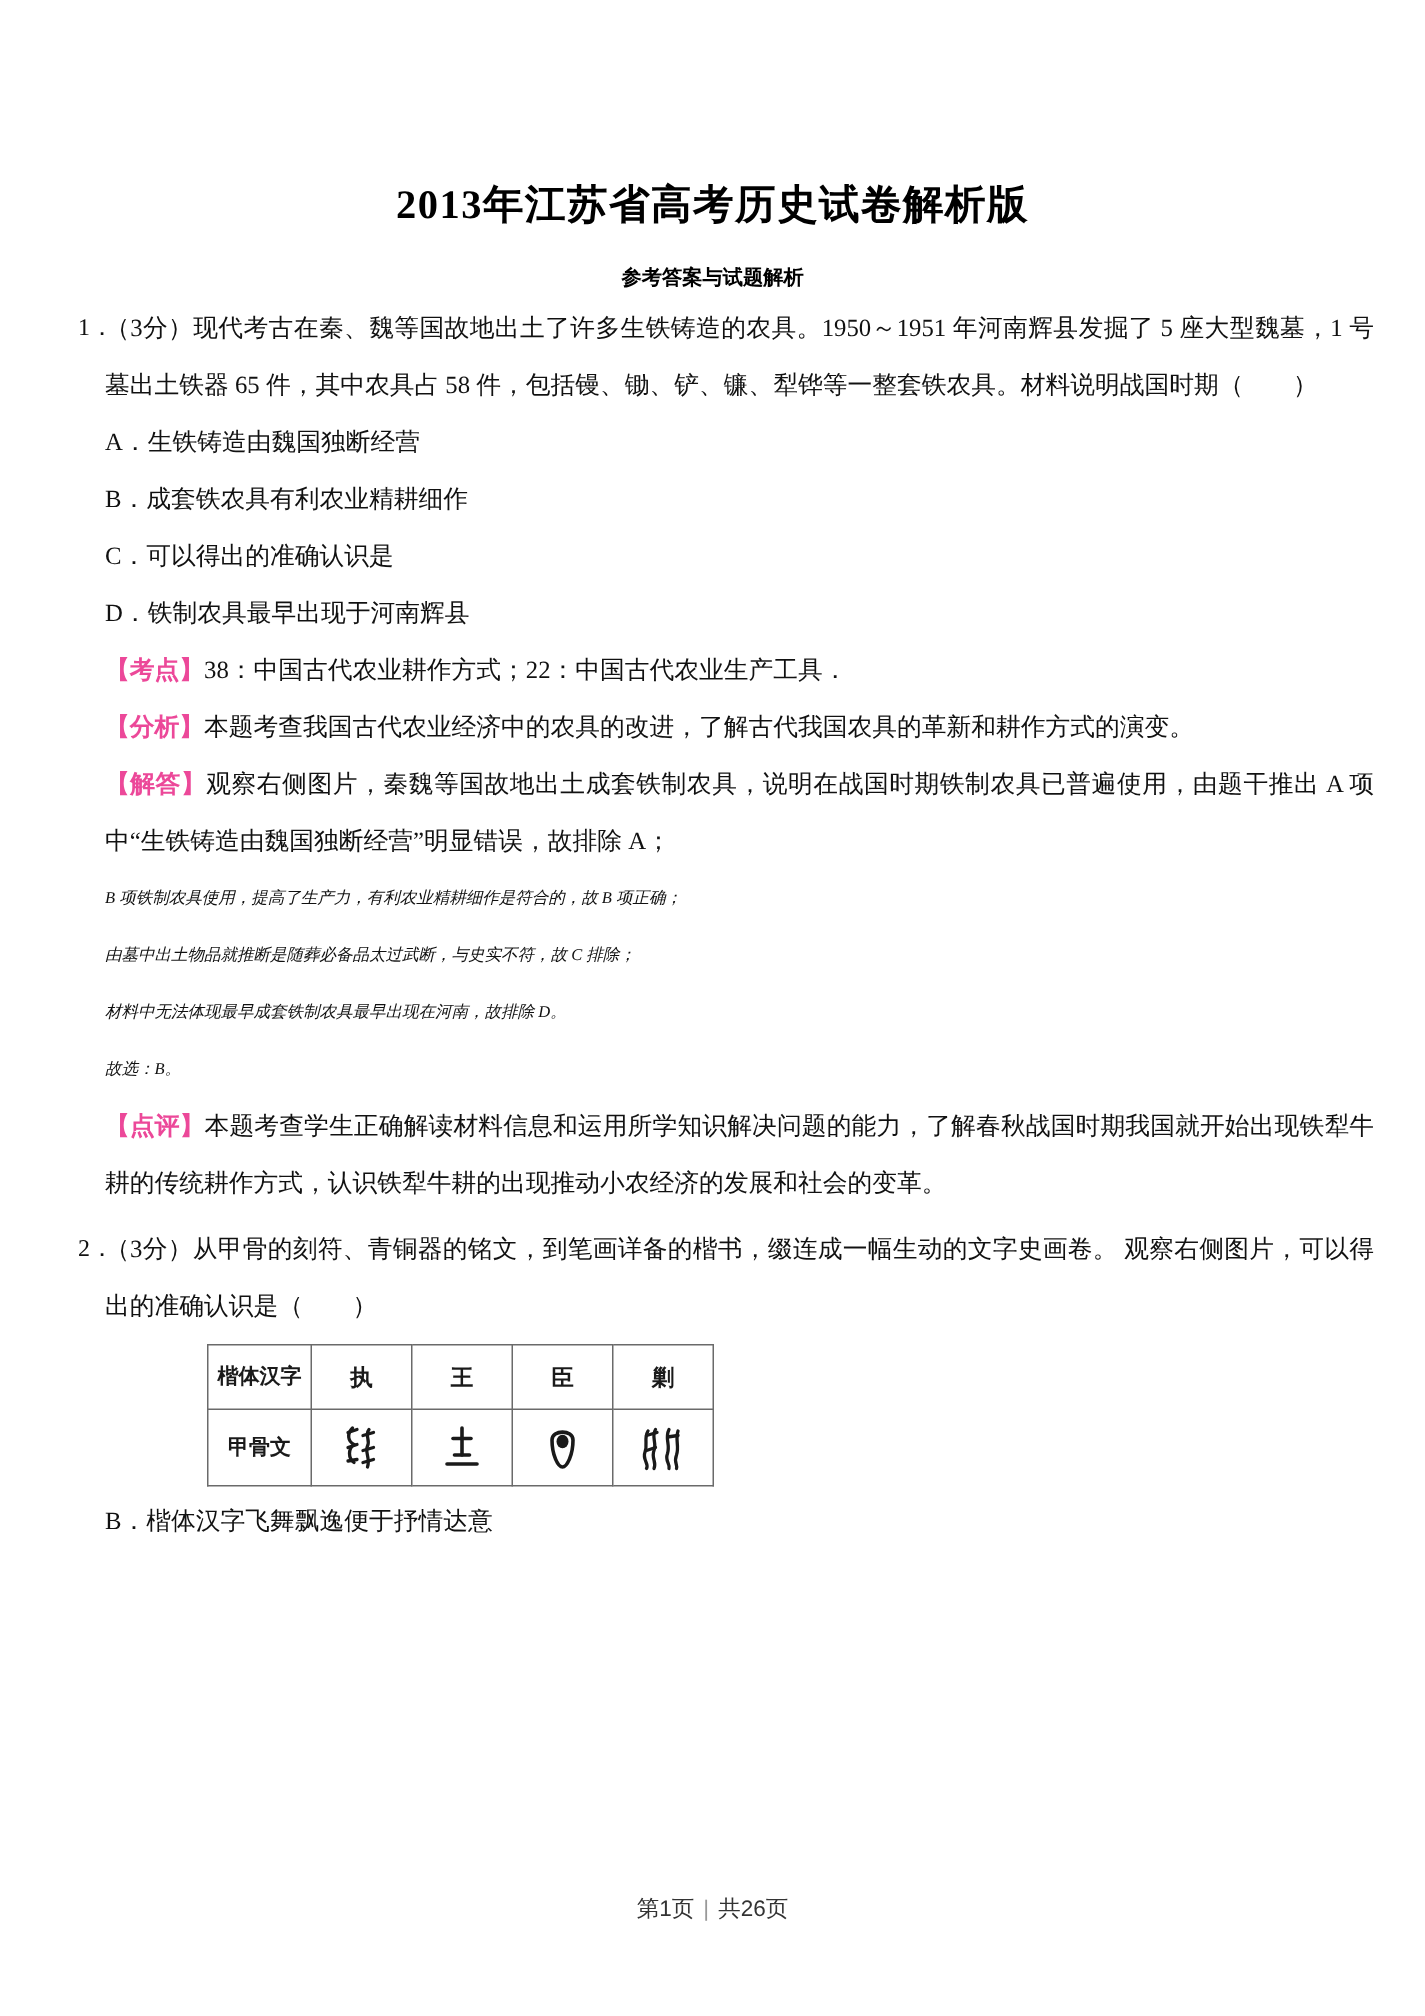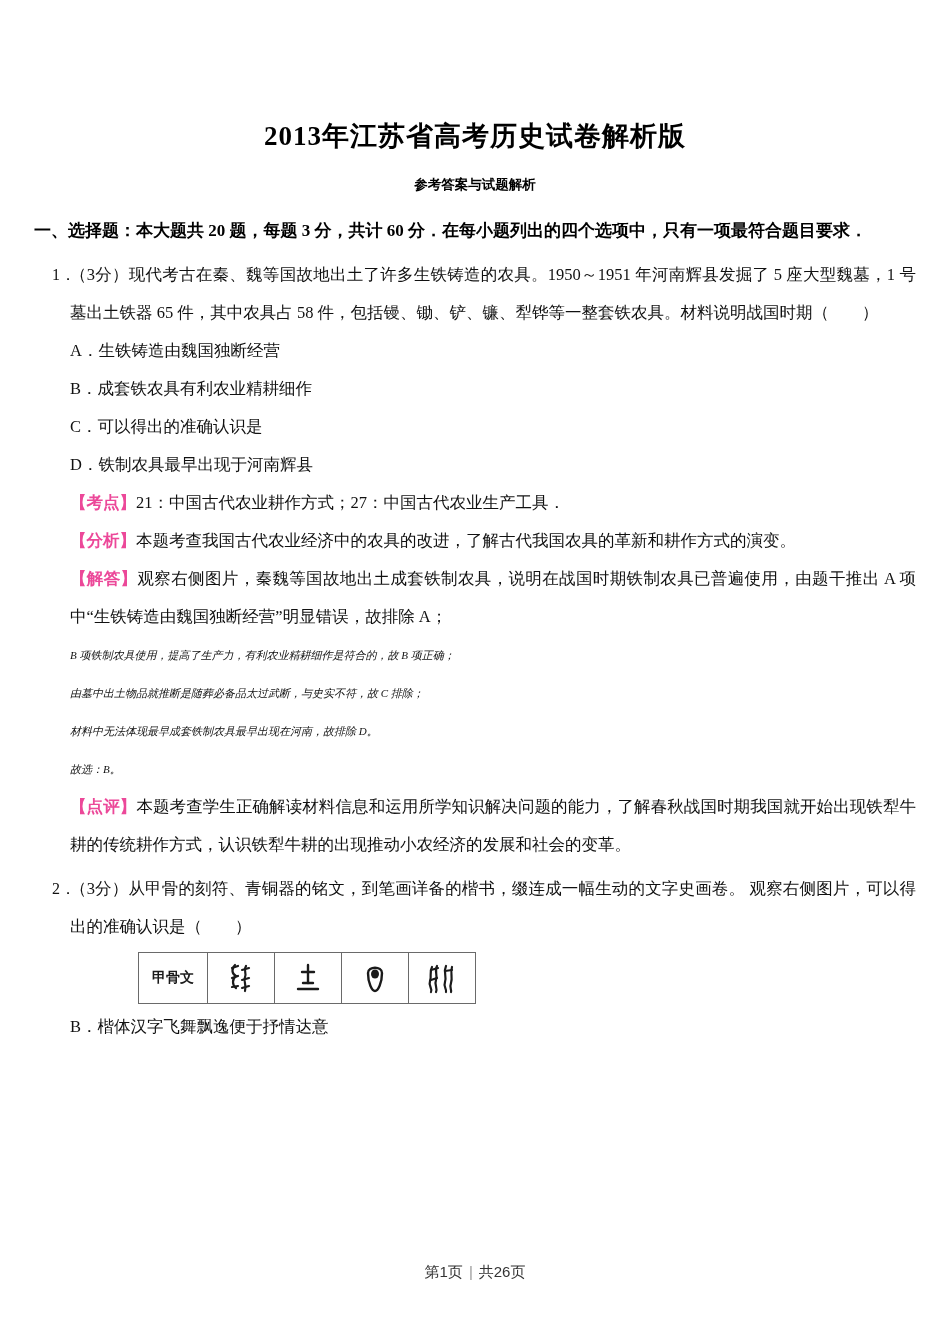--- a/index.html
+++ b/index.html
@@ -152,21 +152,20 @@
   }
 </style>
 </head>
 <body>
 
 <div class="page">
 
   <h1 class="doc-title">2013年江苏省高考历史试卷解析版</h1>
   <div class="doc-subtitle">参考答案与试题解析</div>
 
-  <div class="section-head">一、选择题：本大题共 20 题，每题 3 分，共计 60 分．在每小题列出的四个选项中，只有一项最符合题目要求．</div>
 
   <div class="q-block">
     <div class="q-line">
       <div class="q-num">1．</div>
       <div class="q-body">（3分）现代考古在秦、魏等国故地出土了许多生铁铸造的农具。1950～1951 年河南辉县发掘了 5 座大型魏墓，1 号墓出土铁器 65 件，其中农具占 58 件，包括镘、锄、铲、镰、犁铧等一整套铁农具。材料说明战国时期（　　）</div>
     </div>
 
     <div class="opt">
       <span class="opt-key">A．</span><span>生铁铸造由魏国独断经营</span>
     </div>
@@ -174,21 +173,21 @@
       <span class="opt-key">B．</span><span>成套铁农具有利农业精耕细作</span>
     </div>
     <div class="opt">
       <span class="opt-key">C．</span><span>可以得出的准确认识是</span>
     </div>
     <div class="opt">
       <span class="opt-key">D．</span><span>铁制农具最早出现于河南辉县</span>
     </div>
 
     <div class="anno">
-      <span class="tag">【考点】</span><span>21：中国古代农业耕作方式；27：中国古代农业生产工具．</span>
+      <span class="tag">【考点】</span><span>38：中国古代农业耕作方式；22：中国古代农业生产工具．</span>
     </div>
 
     <div class="anno">
       <span class="tag">【分析】</span><span>本题考查我国古代农业经济中的农具的改进，了解古代我国农具的革新和耕作方式的演变。</span>
     </div>
 
     <div class="anno">
       <span class="tag">【解答】</span><span>观察右侧图片，秦魏等国故地出土成套铁制农具，说明在战国时期铁制农具已普遍使用，由题干推出 A 项中“生铁铸造由魏国独断经营”明显错误，故排除 A；</span>
     </div>
     <div class="plain-line">B 项铁制农具使用，提高了生产力，有利农业精耕细作是符合的，故 B 项正确；</div>
@@ -204,20 +203,27 @@
 
   <div class="q-block">
     <div class="q-line">
       <div class="q-num">2．</div>
       <div class="q-body">（3分）从甲骨的刻符、青铜器的铭文，到笔画详备的楷书，缀连成一幅生动的文字史画卷。 观察右侧图片，可以得出的准确认识是（　　）</div>
     </div>
 
     <div class="glyph-table-wrap">
       <table class="glyph-table">
         <tbody>
+            <tr>
+          <td class="label-cell">楷体汉字</td>
+          <td>执</td>
+          <td>王</td>
+          <td>臣</td>
+          <td>剿</td>
+        </tr>
         <tr class="oracle-row">
           <td class="label-cell">甲骨文</td>
           <td class="glyph">
             <svg class="oracle-svg" width="30" height="34" viewBox="0 0 30 34" aria-hidden="true">
               <g stroke="#1a1a1a" fill="none" stroke-width="2.2" stroke-linecap="round">
                 <path d="M9 4 C5 8, 6 13, 10 15 C6 18, 6 24, 10 27"></path>
                 <path d="M6 7 L12 5"></path>
                 <path d="M6 17 L12 15"></path>
                 <path d="M6 26 L12 25"></path>
                 <path d="M20 5 C17 9, 21 12, 19 16 C17 20, 21 24, 19 30"></path>

